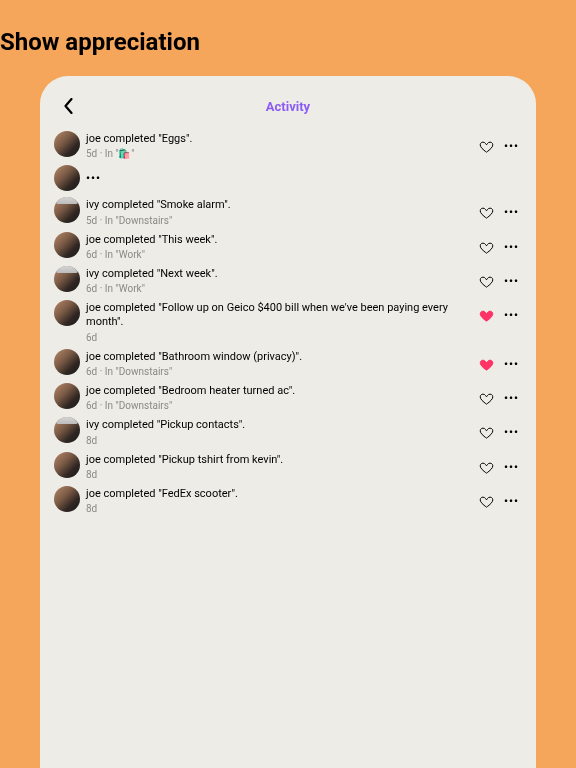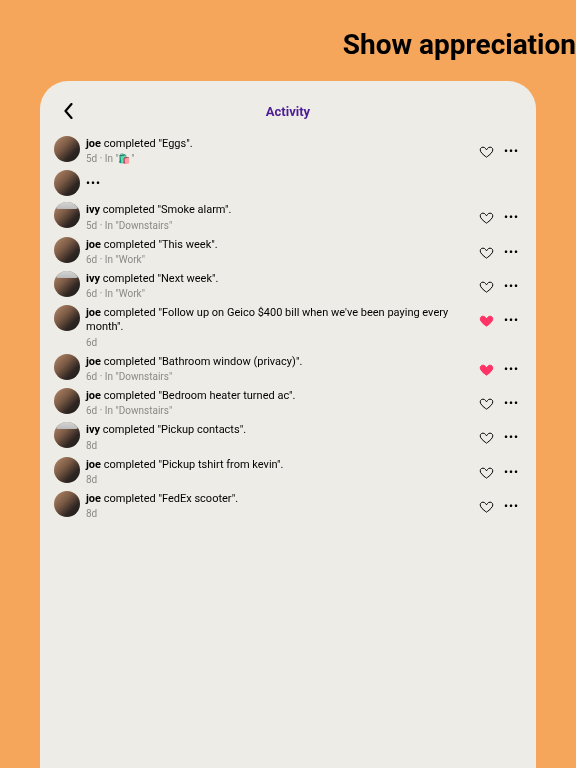--- a/index.html
+++ b/index.html
@@ -4,22 +4,22 @@
 <style>
   * { box-sizing: border-box; margin: 0; padding: 0; }
   body {
     width: 576px;
     height: 768px;
     background: #f5a65b;
     font-family: -apple-system, BlinkMacSystemFont, "Segoe UI", Roboto, sans-serif;
     overflow: hidden;
   }
   .hero-title {
-    text-align: right;
-    font-size: 28px;
+    text-align: left;
+    font-size: 24px;
     font-weight: 700;
     color: #000;
     padding: 28px 0 20px;
   }
   .phone-frame {
     width: 496px;
     margin: 0 auto;
     background: #eeece6;
     border-radius: 28px 28px 0 0;
     height: 700px;
@@ -42,21 +42,21 @@
     height: 24px;
     display: flex;
     align-items: center;
     justify-content: center;
     cursor: pointer;
   }
   .back-btn svg { width: 11px; height: 16px; }
   .screen-title {
     font-size: 13px;
     font-weight: 700;
-    color: #4c1d95;
+    color: #8b5cf6;
   }
   .feed { }
   .row {
     display: flex;
     align-items: flex-start;
     padding: 3px 2px;
     gap: 6px;
   }
   .avatar {
     width: 26px;
@@ -79,21 +79,21 @@
     flex: 1 1 auto;
     min-width: 0;
     padding-top: 1px;
   }
   .line {
     font-size: 11px;
     color: #000;
     line-height: 1.3;
     white-space: normal;
   }
-  .line .user { font-weight: 700; }
+  .line .user { font-weight: 400; }
   .meta {
     font-size: 10px;
     color: #8a8a86;
     margin-top: 2px;
   }
   .actions {
     display: flex;
     align-items: center;
     gap: 10px;
     flex-shrink: 0;

